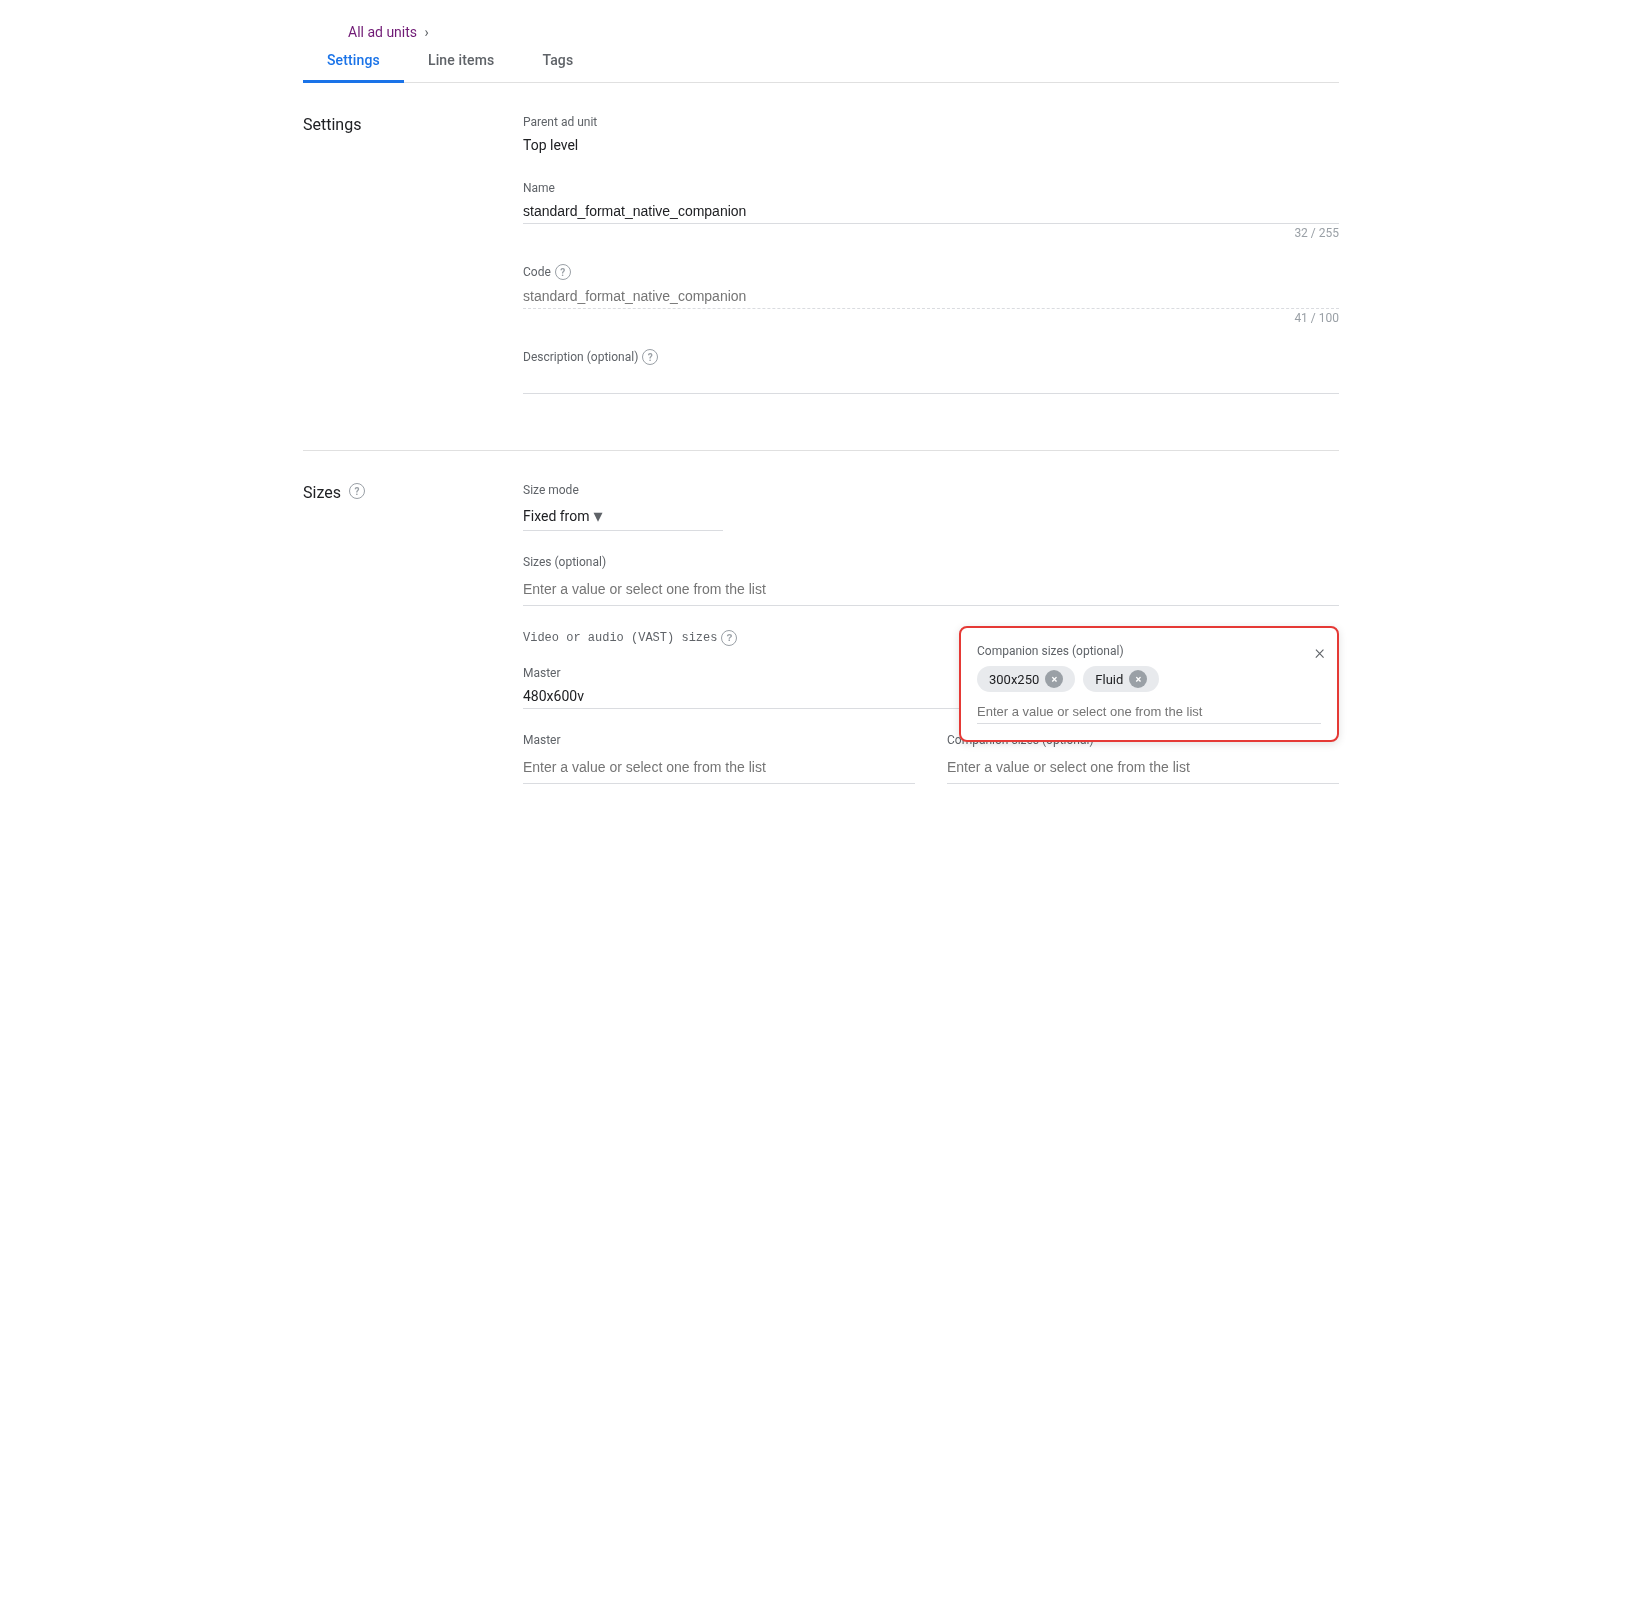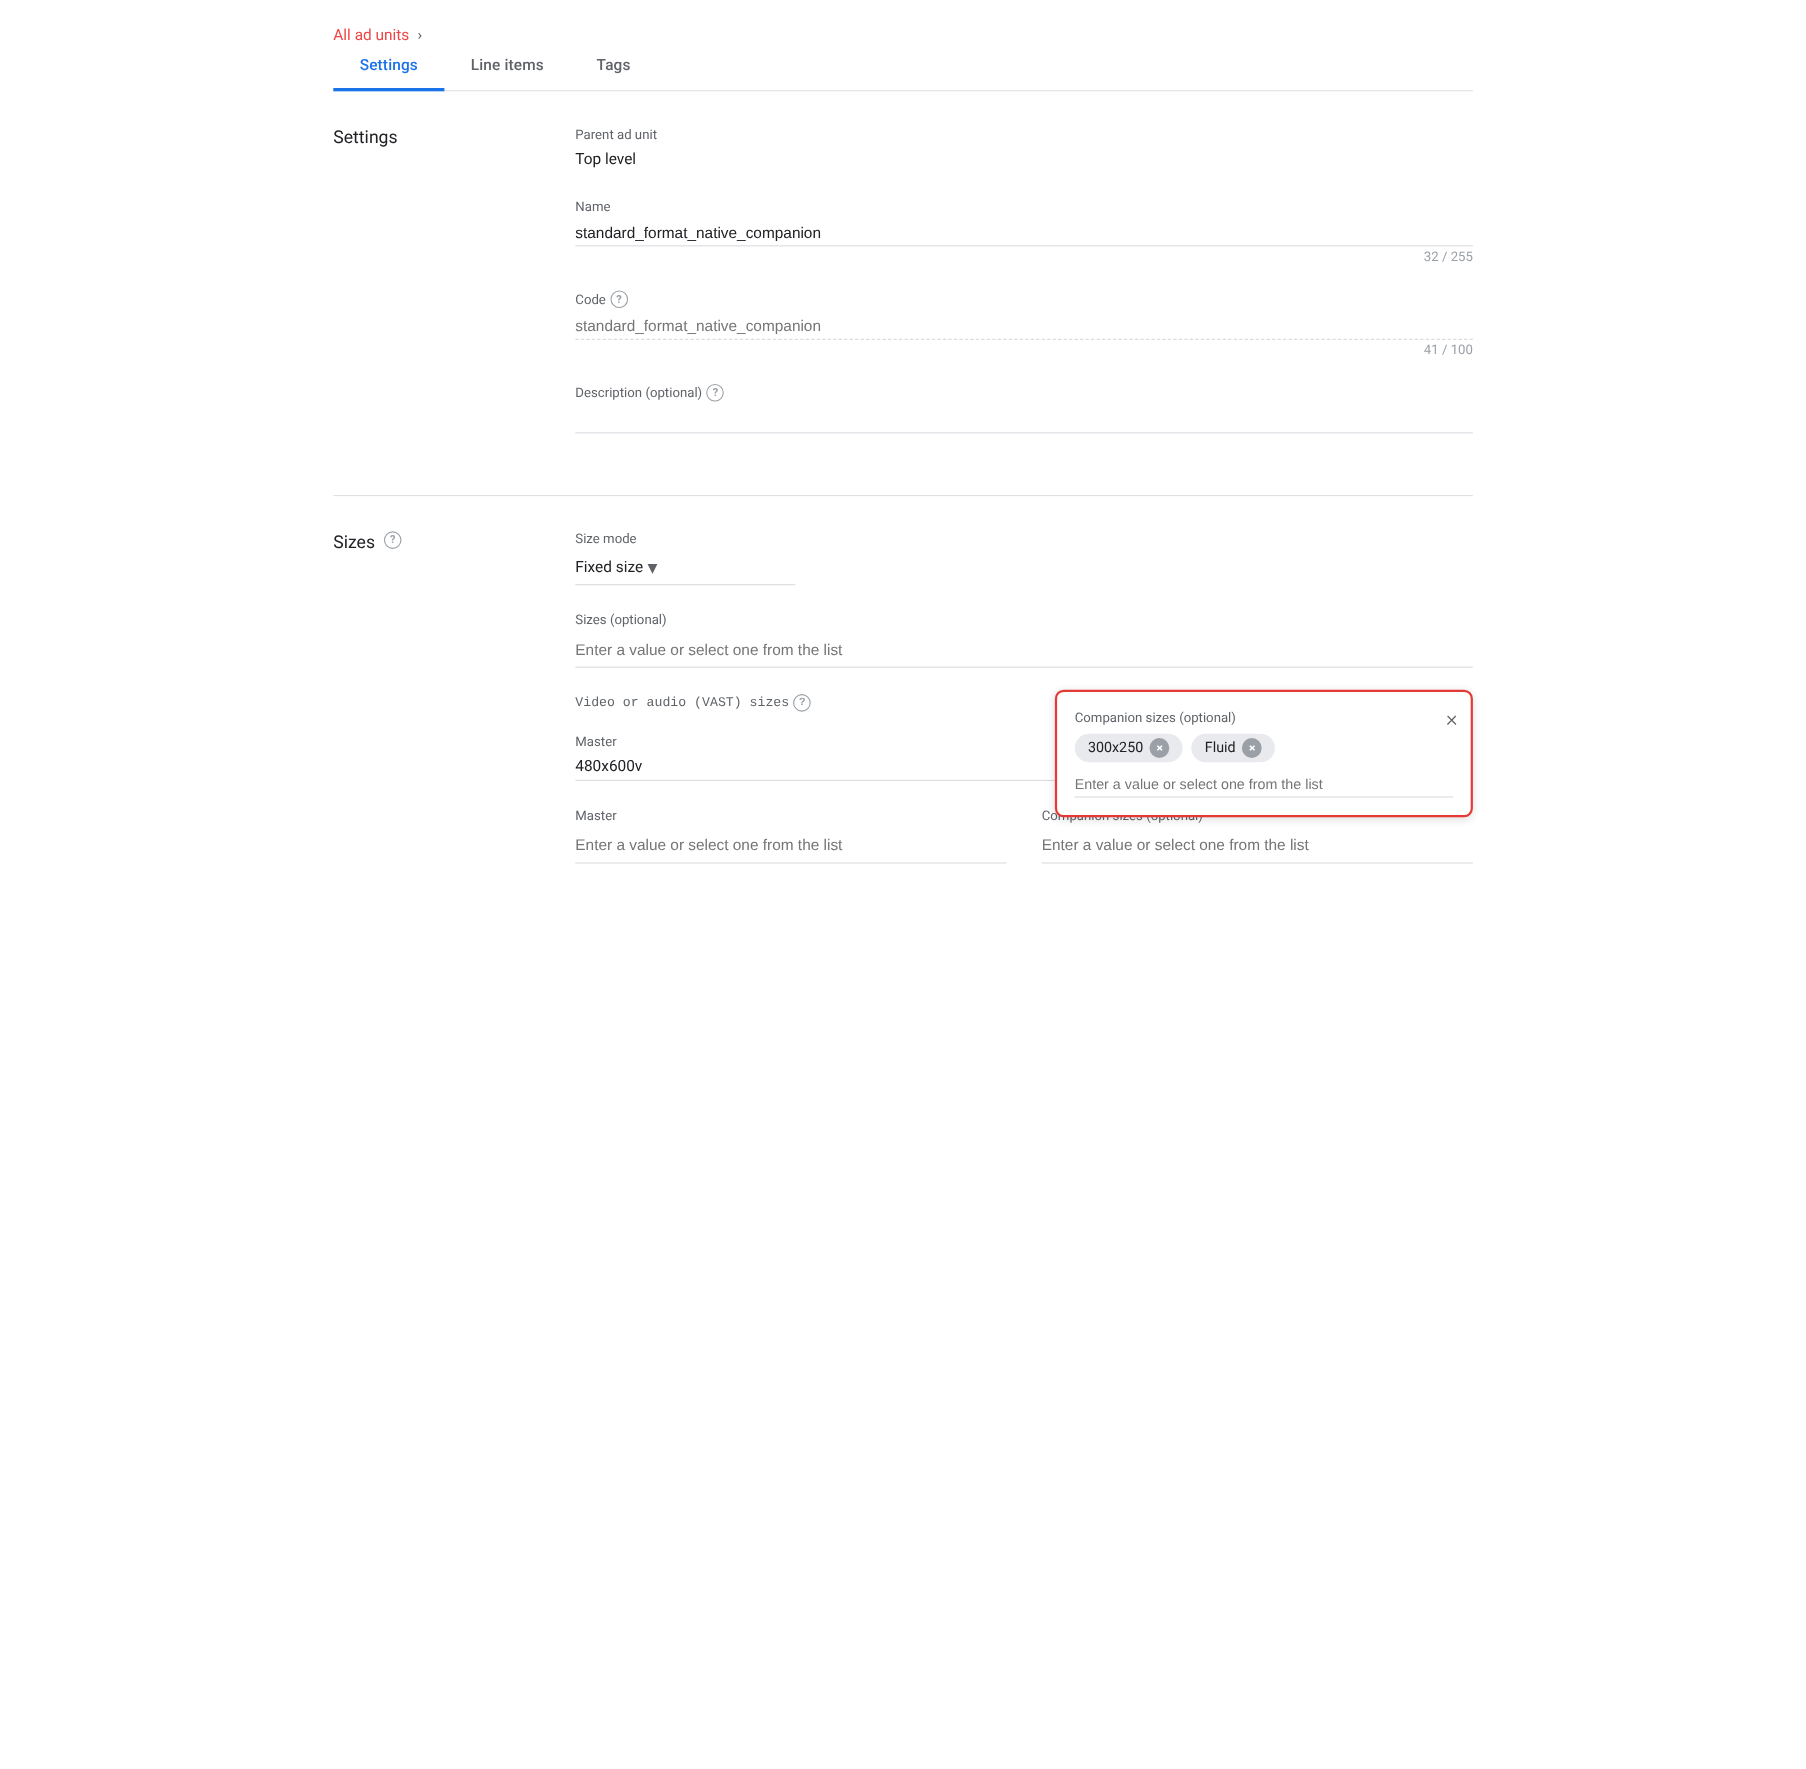--- a/index.html
+++ b/index.html
@@ -8,24 +8,25 @@
       background: #fff;
       color: #202124;
       font-size: 14px;
     }
     .page-container {
       max-width: 1100px;
       margin: 0 auto;
       padding: 24px 32px;
     }
     .breadcrumb-link {
-      color: #ef4444;
+      color: #701a75;
       font-size: 14px;
       text-decoration: none;
       cursor: pointer;
+      margin-left: 45px;
     }
     .breadcrumb-chevron {
       color: #5f6368;
       margin: 0 4px;
       font-size: 14px;
     }
     .page-title {
       font-size: 28px;
       font-weight: 400;
       color: #202124;
@@ -299,21 +300,21 @@
   <div class="content-section" style="border-bottom: none;">
     <div class="section-label">
       <span>Sizes</span>
       <span class="help-icon">?</span>
     </div>
     <div class="section-content">
 
       <div class="field-group">
         <div class="field-label">Size mode</div>
         <div class="size-mode-dropdown">
-          <span>Fixed size</span>
+          <span>Fixed from</span>
           <span class="dropdown-arrow">▾</span>
         </div>
       </div>
 
       <div class="field-group">
         <div class="field-label">Sizes (optional)</div>
         <input class="sizes-input" type="text" placeholder="Enter a value or select one from the list" style="">
       </div>
 
       <div class="field-group vast-row">

